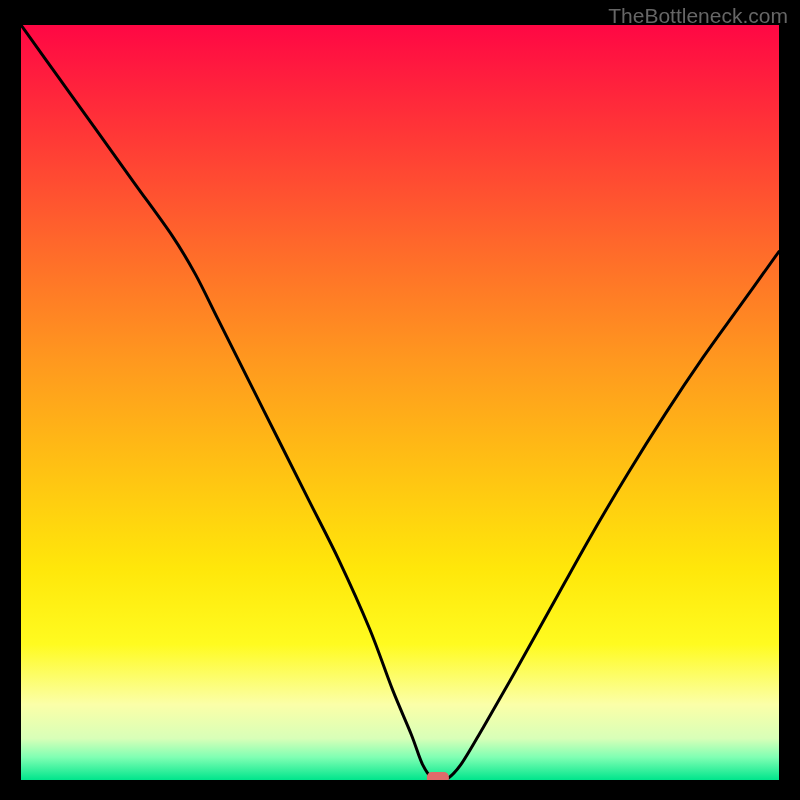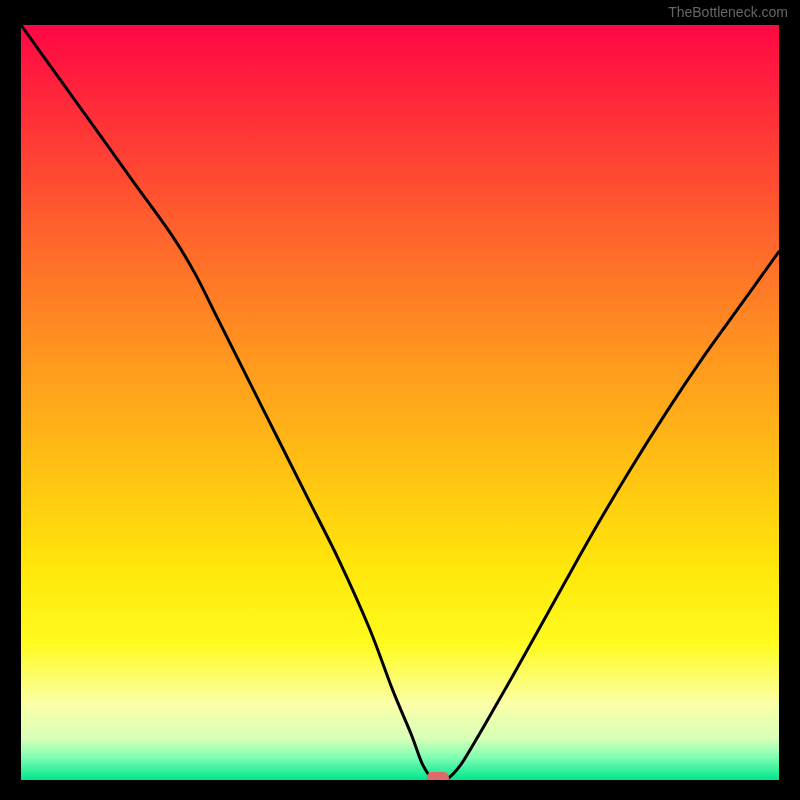--- a/index.html
+++ b/index.html
@@ -15,21 +15,21 @@
     width: 800px;
     height: 800px;
     background: #000;
     position: relative;
   }
   .watermark {
     position: absolute;
     top: 4px;
     right: 12px;
     color: #666;
-    font-size: 14px;
+    font-size: 21px;
     font-weight: 400;
     z-index: 5;
   }
   .plot {
     position: absolute;
     left: 21px;
     top: 25px;
     width: 758px;
     height: 755px;
   }

